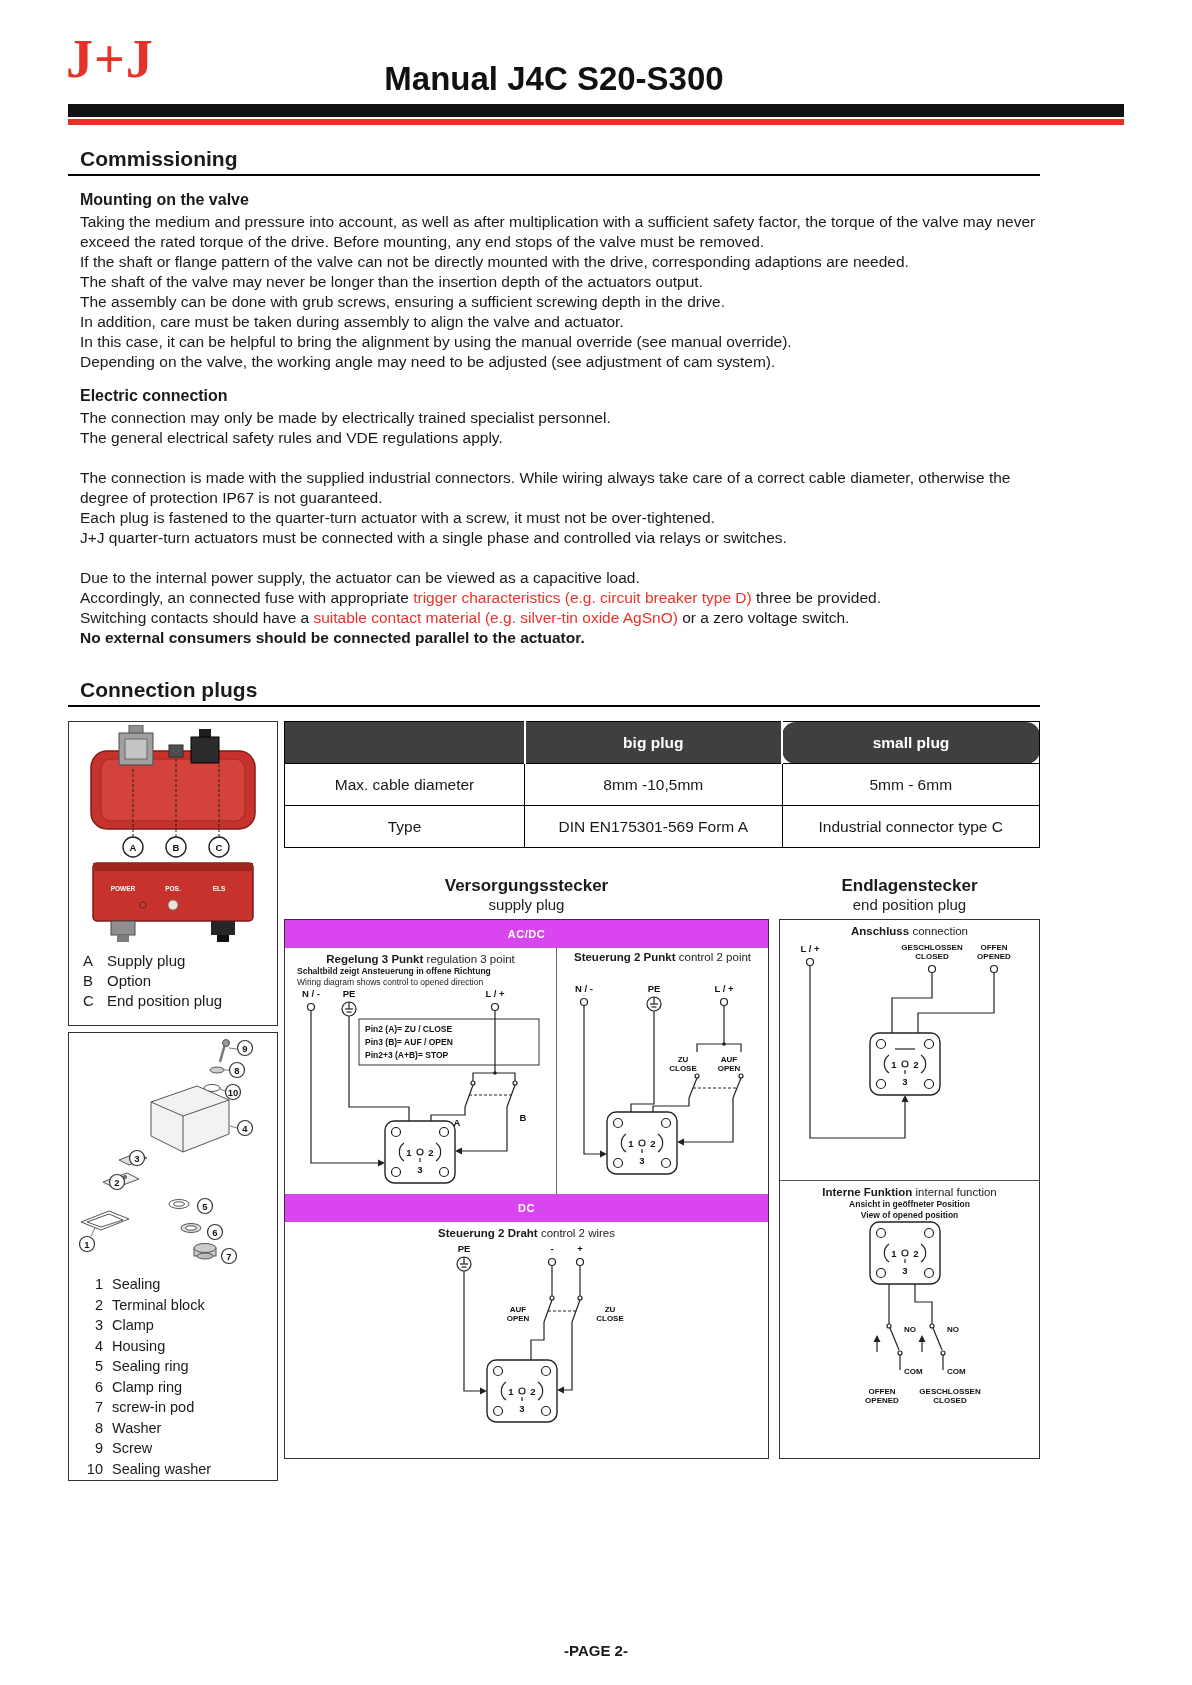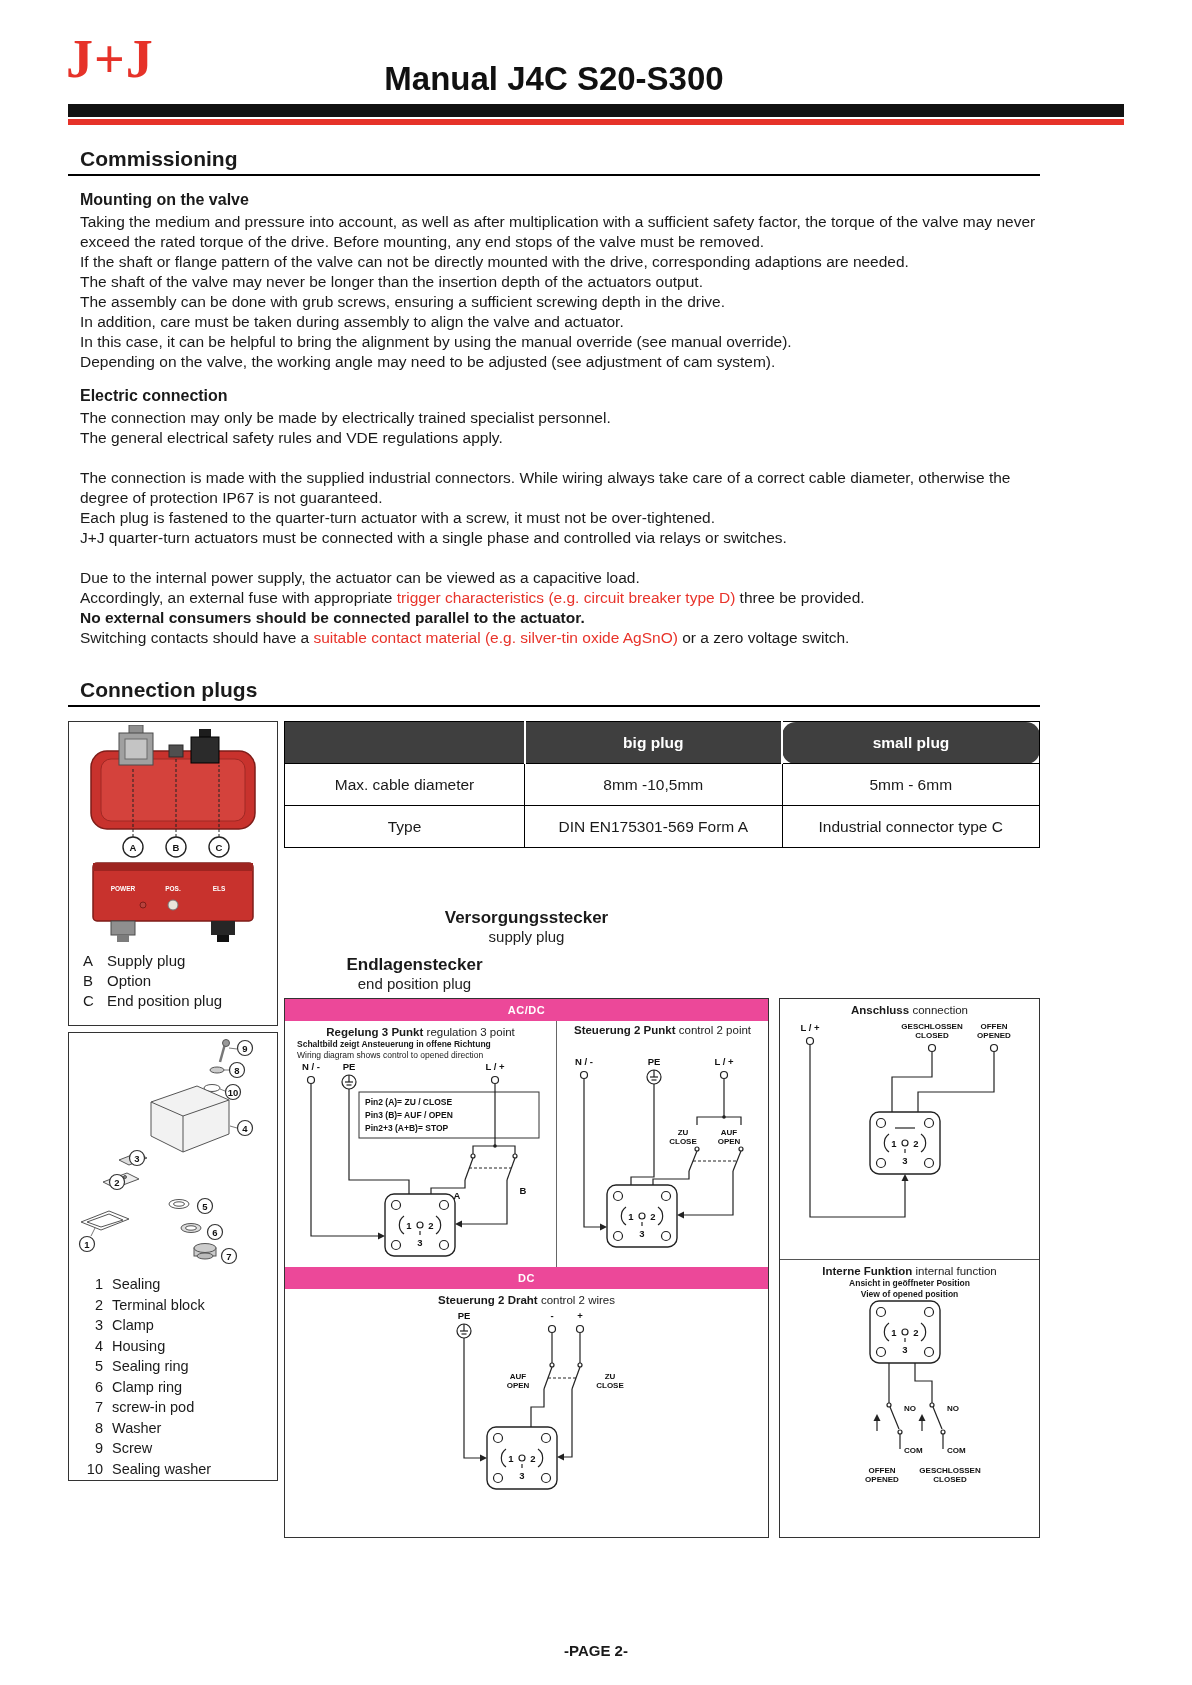--- a/index.html
+++ b/index.html
@@ -47,32 +47,32 @@
       font-size:15.5px; vertical-align:middle; }
   .plug-table th { background:#3f3f3f; color:#fff; font-weight:bold; border-color:#3f3f3f;
       border-bottom-color:#000; border-top-color:#000; }
   .plug-table th.first { border-left-color:#000; }
   .plug-table th.last { border-right-color:#000;border-radius:14px; }
   .plug-table th + th { border-left:2px solid #fff; }
   .plug-table col.c0 { width:240px; }
   .plug-table td { font-weight:normal; }
 
   
-  .diag-titles { display:flex; gap:10px; margin-top:60px;flex-direction:column; }
+  .diag-titles { display:flex; gap:10px; margin-top:28px; }
   .diag-titles .blk { text-align:center; }
   .diag-titles .blk.supply { width:485px; }
   .diag-titles .blk.end { width:261px; }
   .diag-titles .de { font-size:17px; font-weight:bold; }
   .diag-titles .en { font-size:15px; color:#222; }
 
   
   .diag-row { display:flex; gap:10px; margin-top:6px; }
   .supply-box { width:485px; height:540px; display:flex; flex-direction:column; }
   .end-box { width:261px; height:540px; display:flex; flex-direction:column; }
-  .dark-bar { height:22px; background:#ec4899; color:#fff; font-size:11px; font-weight:bold;
+  .dark-bar { height:28px; background:#d946ef; color:#fff; font-size:11px; font-weight:bold;
       display:flex; align-items:center; justify-content:center; flex:0 0 auto; letter-spacing:0.5px; }
   .acdc-row { height:246px; display:flex; }
   .d-reg { width:272px; border-right:1px solid #666; padding:2px 4px; }
   .d-s2p { flex:1; padding:0 2px; }
   .dc-row { flex:1; display:flex; justify-content:center; padding-top:2px; }
   .dtitle { text-align:center; font-size:11.5px; margin:3px 0 1px 0; }
   .dtitle .de { font-weight:bold; }
   .dtitle .en { font-weight:normal; color:#222; }
   .dnote { font-size:8.5px; line-height:10.5px; padding-left:8px; }
   .dnote.b { font-weight:bold; }
@@ -127,23 +127,23 @@
       <div class="line">The connection may only be made by electrically trained specialist personnel.</div>
       <div class="line">The general electrical safety rules and VDE regulations apply.</div>
     </div>
     <div class="para gap">
       <div class="line">The connection is made with the supplied industrial connectors. While wiring always take care of a correct cable diameter, otherwise the degree of protection IP67 is not guaranteed.</div>
       <div class="line">Each plug is fastened to the quarter-turn actuator with a screw, it must not be over-tightened.</div>
       <div class="line">J+J quarter-turn actuators must be connected with a single phase and controlled via relays or switches.</div>
     </div>
     <div class="para gap">
       <div class="line">Due to the internal power supply, the actuator can be viewed as a capacitive load.</div>
-      <div class="line"><span>Accordingly, an external fuse with appropriate </span><span class="red">trigger characteristics (e.g. circuit breaker type D)</span><span> three be provided.</span></div>
+      <div class="line"><span>Accordingly, an connected fuse with appropriate </span><span class="red">trigger characteristics (e.g. circuit breaker type D)</span><span> three be provided.</span></div>
+      <div class="line"><span>Switching contacts should have a </span><span class="red">suitable contact material (e.g. silver-tin oxide AgSnO)</span><span> or a zero voltage switch.</span></div>
       <div class="line bold">No external consumers should be connected parallel to the actuator.</div>
-      <div class="line"><span>Switching contacts should have a </span><span class="red">suitable contact material (e.g. silver-tin oxide AgSnO)</span><span> or a zero voltage switch.</span></div>
     </div>
 
     <div class="sec-h" style="margin-top:30px;">Connection plugs</div>
     <div class="rule"></div>
   </div>
 
   <div class="plugs">
 
     <div class="col-left">
 

